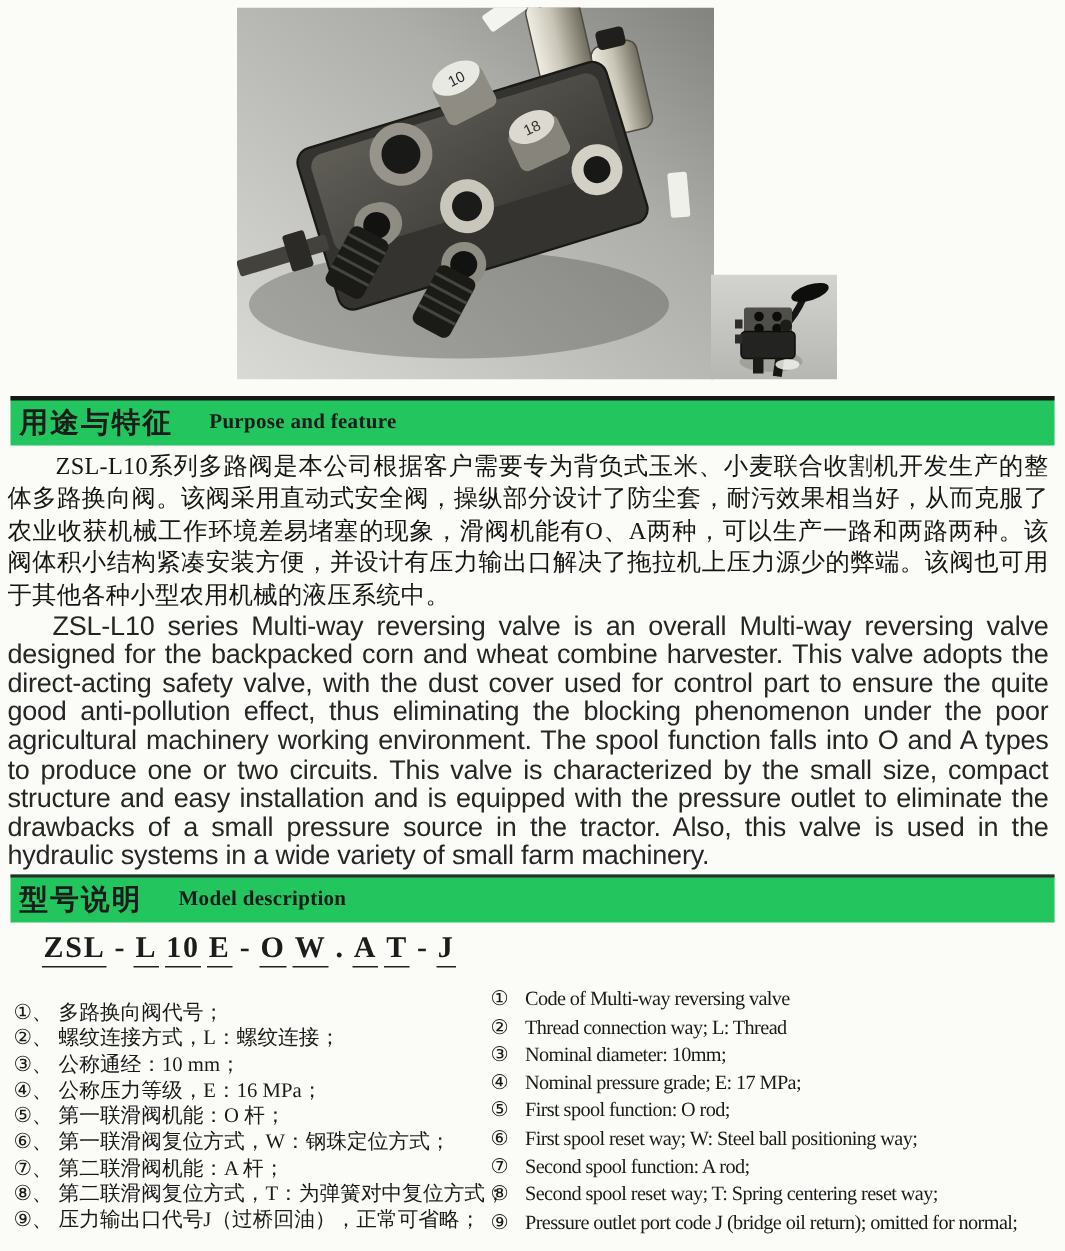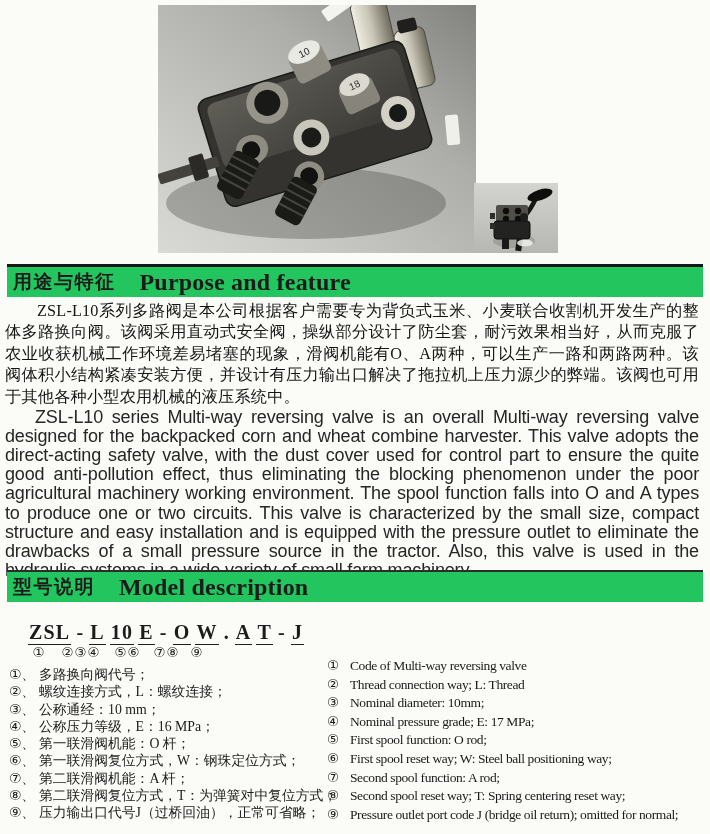--- a/index.html
+++ b/index.html
@@ -14,23 +14,23 @@
   .photo-main { position:absolute; left:0; top:0; display:block; }
   .photo-small { position:absolute; left:316px; top:178px; display:block; }
 
   
   .sec-header {
     position:absolute; left:7px; width:696px; height:30px;
     background:#22c55e; border-top:3px solid #171717;
     display:flex; align-items:center;
   }
   #hdr1 { top:264px; }
-  #hdr2 { top:570px; border-top-width:2px; border-top-color:#2c2c2c; }
+  #hdr2 { top:583px; border-top-width:2px; border-top-color:#2c2c2c; }
   .h-cn { font-size:19px; font-weight:bold; margin-left:6px; letter-spacing:1.5px; }
-  .h-en { font-size:24px; font-weight:bold; margin-left:24px; letter-spacing:0.2px; }
+  .h-en { font-size:14px; font-weight:bold; margin-left:24px; letter-spacing:0.2px; }
 
   
   .paras { position:absolute; left:5px; top:301px; width:694px; height:281px; overflow:hidden; }
   .p-cn {
     margin:0; font-size:16.2px; line-height:21.4px; text-align:justify;
     text-indent:32px; letter-spacing:0.2px; color:#161616;
   }
   .p-en {
     margin:0; font-family:"Liberation Sans", sans-serif;
     font-size:18px; line-height:19.1px; text-align:justify;
@@ -167,23 +167,20 @@
     <p class="p-en">ZSL-L10 series Multi-way reversing valve is an overall Multi-way reversing valve designed for the backpacked corn and wheat combine harvester. This valve adopts the direct-acting safety valve, with the dust cover used for control part to ensure the quite good anti-pollution effect, thus eliminating the blocking phenomenon under the poor agricultural machinery working environment. The spool function falls into O and A types to produce one or two circuits. This valve is characterized by the small size, compact structure and easy installation and is equipped with the pressure outlet to eliminate the drawbacks of a small pressure source in the tractor. Also, this valve is used in the hydraulic systems in a wide variety of small farm machinery.</p>
   </div>
 
   <div class="sec-header" id="hdr2">
     <span class="h-cn">型号说明</span>
     <span class="h-en">Model description</span>
   </div>
 
   <div class="model-code">
     <div class="code-line"><span class="seg">ZSL</span><span class="sep">-</span><span class="seg">L</span><span class="seg">10</span><span class="seg">E</span><span class="sep">-</span><span class="seg">O</span><span class="seg">W</span><span class="sep">.</span><span class="seg">A</span><span class="seg">T</span><span class="sep">-</span><span class="seg">J</span></div>
-    <div class="circles-line">
-      <span class="circ">①</span><span class="circ">②</span><span class="circ">③</span><span class="circ">④</span><span class="circ">⑤</span><span class="circ">⑥</span><span class="circ">⑦</span><span class="circ">⑧</span><span class="circ">⑨</span>
-    </div>
   </div>
 
   <div class="list list-cn">
 
       <div class="li">
         <span class="num">①、</span>
         <span class="txt">多路换向阀代号；</span>
       </div>
 
       <div class="li">

